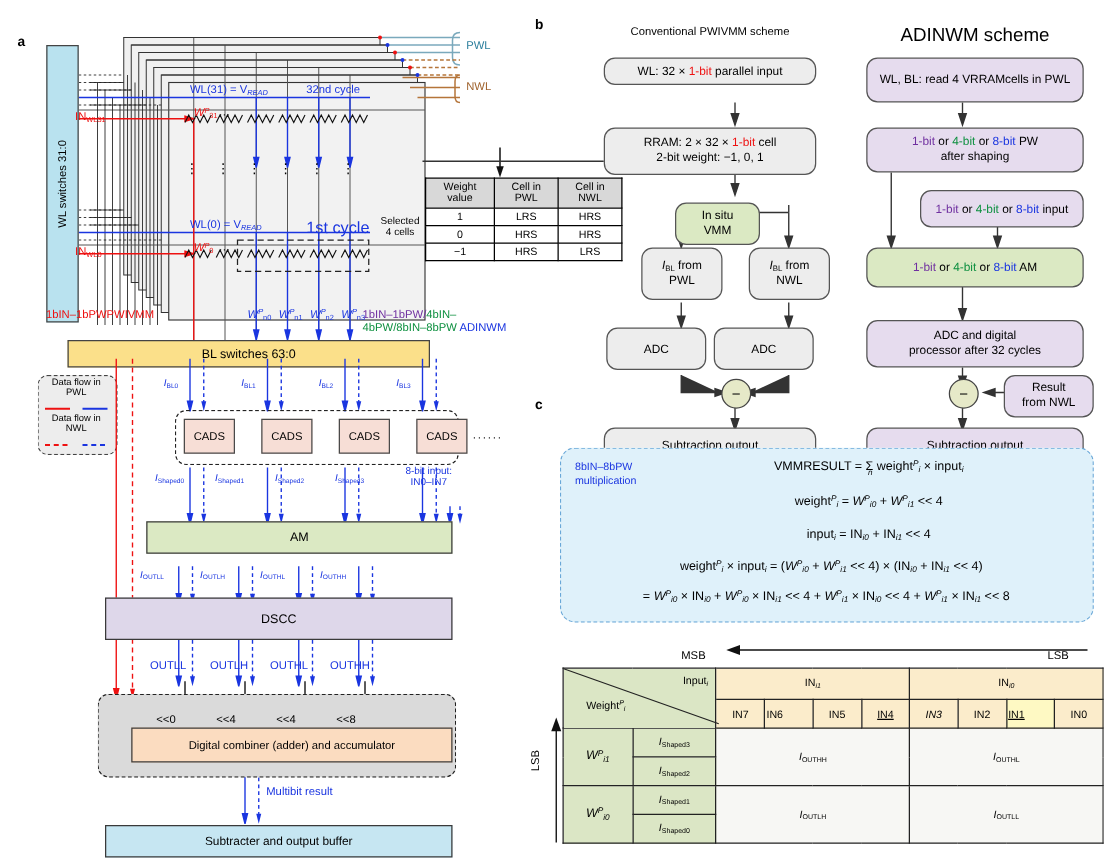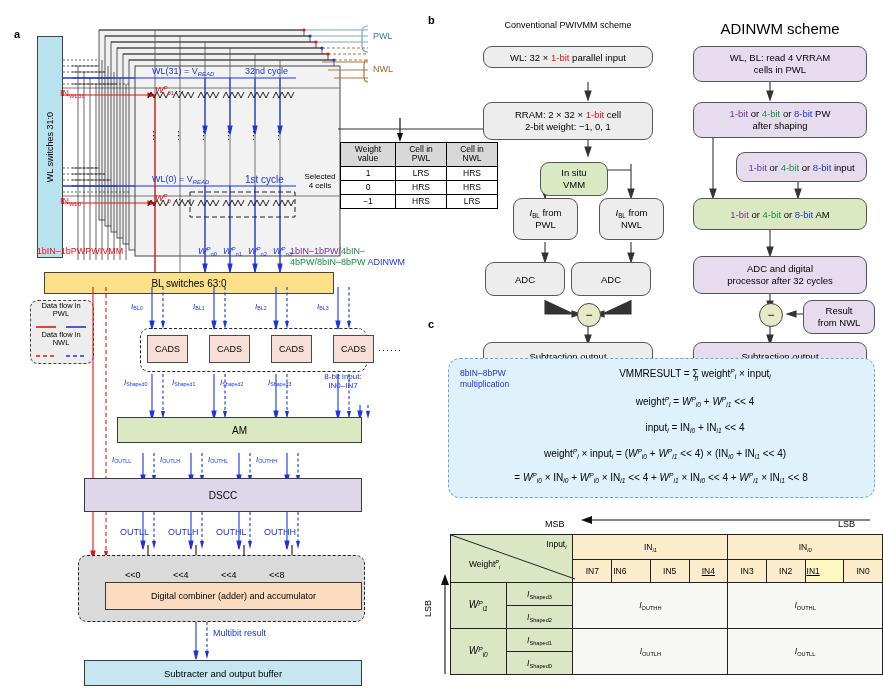--- a/index.html
+++ b/index.html
@@ -195,21 +195,21 @@
   <span class="vert" style="font-size:9px;">WL switches 31:0</span>
 </div>
 
 <div class="abs lbl blue" style="left:152px;top:66px;font-size:9px;">
   <span>WL(31) = V</span><i><sub>READ</sub></i>
 </div>
 <div class="abs lbl blue" style="left:245px;top:66px;font-size:9px;">32nd cycle</div>
 <div class="abs lbl blue" style="left:152px;top:174px;font-size:9px;">
   <span>WL(0) = V</span><i><sub>READ</sub></i>
 </div>
-<div class="abs lbl blue" style="left:245px;top:174px;font-size:10px;">1st cycle</div>
+<div class="abs lbl blue" style="left:245px;top:174px;font-size:13px;">1st cycle</div>
 <div class="abs lbl ctr" style="left:296px;top:172px;width:48px;flex-direction:column;font-size:8px;line-height:1.15;">
   <span>Selected</span>
   <span>4 cells</span>
 </div>
 
 <div class="abs lbl red" style="left:60px;top:88px;font-size:9px;">
   <span>IN</span><sub>WL31</sub>
 </div>
 <div class="abs lbl red" style="left:60px;top:196px;font-size:9px;">
   <span>IN</span><sub>WL0</sub>
@@ -240,21 +240,21 @@
 <div class="abs lbl" style="left:290px;top:246px;width:150px;font-size:9px;line-height:1.2;">
   <span class="purple">1bIN–1bPW/</span><span class="green">4bIN–</span><br>
   <span class="green">4bPW/8bIN–8bPW</span><span class="blue"> ADINWM</span>
 </div>
 
 <div class="abs lbl blue" style="left:198px;top:246px;font-size:9px;"><i>W</i><i><sup>P</sup></i><sub>n0</sub></div>
 <div class="abs lbl blue" style="left:223px;top:246px;font-size:9px;"><i>W</i><i><sup>P</sup></i><sub>n1</sub></div>
 <div class="abs lbl blue" style="left:248px;top:246px;font-size:9px;"><i>W</i><i><sup>P</sup></i><sub>n2</sub></div>
 <div class="abs lbl blue" style="left:273px;top:246px;font-size:9px;"><i>W</i><i><sup>P</sup></i><sub>n3</sub></div>
 
-<div class="abs box ctr" style="left:44px;top:272px;width:290px;height:22px;background:#fbe08a;border:1px solid #444;font-size:10px;">
+<div class="abs box ctr" style="left:54px;top:272px;width:290px;height:22px;background:#fbe08a;border:1px solid #444;font-size:10px;">
   <span>BL switches 63:0</span>
 </div>
 
 <div class="abs" style="left:27px;top:287px;width:345px;height:393px;border:1.3px dashed #222;border-radius:12px;background:#f2f2f2;z-index:-1;"></div>
 
 <div class="abs" style="left:30px;top:300px;width:62px;height:62px;border:1.2px dashed #444;border-radius:8px;background:#ededed;"></div>
 <div class="abs ctr" style="left:30px;top:302px;width:62px;flex-direction:column;font-size:7.5px;line-height:1.1;">
   <span>Data flow in</span>
   <span>PWL</span>
 </div>
@@ -586,21 +586,21 @@
   <span>ADC</span>
 </div>
 
 <div class="abs ctr" style="left:577px;top:303px;width:22px;height:22px;border-radius:50%;background:#e6e9c8;border:1.2px solid #444;font-size:12px;">
   <span>−</span>
 </div>
 <div class="abs rbox ctr" style="left:483px;top:342px;width:170px;height:28px;background:#ededed;font-size:9.5px;">
   <span>Subtraction output</span>
 </div>
 
-<div class="abs rbox ctr" style="left:693px;top:46px;width:174px;height:36px;background:#e6dcee;font-size:9.5px;flex-direction:column;line-height:1.28;">
+<div class="abs rbox ctr" style="left:693px;top:46px;width:174px;height:36px;background:#e6dcee;font-size:9.5px;flex-direction:row;line-height:1.28;">
   <span>WL, BL: read 4 VRRAM</span>
   <span>cells in PWL</span>
 </div>
 <div class="abs rbox ctr" style="left:693px;top:102px;width:174px;height:36px;background:#e6dcee;font-size:9.5px;flex-direction:column;line-height:1.28;">
   <span><span class="purple">1-bit</span><span> or </span><span class="green">4-bit</span><span> or </span><span class="blue">8-bit</span><span> PW</span></span>
   <span>after shaping</span>
 </div>
 <div class="abs rbox ctr" style="left:736px;top:152px;width:131px;height:30px;background:#e6dcee;font-size:9.5px;">
   <span><span class="purple">1-bit</span><span> or </span><span class="green">4-bit</span><span> or </span><span class="blue">8-bit</span><span> input</span></span>
 </div>
@@ -676,21 +676,21 @@
     </td>
     <td colspan="4" style="border:1px solid #222;background:#fbeccb;text-align:center;height:22px;width:152px;">
       <span>IN</span><i><sub>i0</sub></i>
     </td>
   </tr>
   <tr>
     <td style="border:1px solid #222;background:#fbeccb;text-align:center;width:38px;height:20px;">IN7</td>
     <td style="border:1px solid #222;background:#fbeccb;text-align:left;width:38px;">IN6</td>
     <td style="border:1px solid #222;background:#fbeccb;text-align:center;width:38px;">IN5</td>
     <td style="border:1px solid #222;background:#fbeccb;text-align:center;width:38px;text-decoration:underline;">IN4</td>
-    <td style="border:1px solid #222;background:#fbeccb;text-align:center;width:38px;">IN3</td>
+    <td style="border:1px solid #222;background:#fbeccb;text-align:center;width:38px;font-style:italic;">IN3</td>
     <td style="border:1px solid #222;background:#fbeccb;text-align:center;width:38px;">IN2</td>
     <td style="border:1px solid #222;background:#fef9c3;text-align:left;width:38px;text-decoration:underline;">IN1</td>
     <td style="border:1px solid #222;background:#fbeccb;text-align:center;width:38px;">IN0</td>
   </tr>
 
   <tr>
     <td rowspan="2" style="border:1px solid #222;background:#dbe6c5;text-align:center;width:56px;font-size:10px;">
       <i>W</i><i><sup>P</sup></i><i><sub>i1</sub></i>
     </td>
     <td style="border:1px solid #222;background:#dbe6c5;text-align:center;width:68px;height:20px;">

